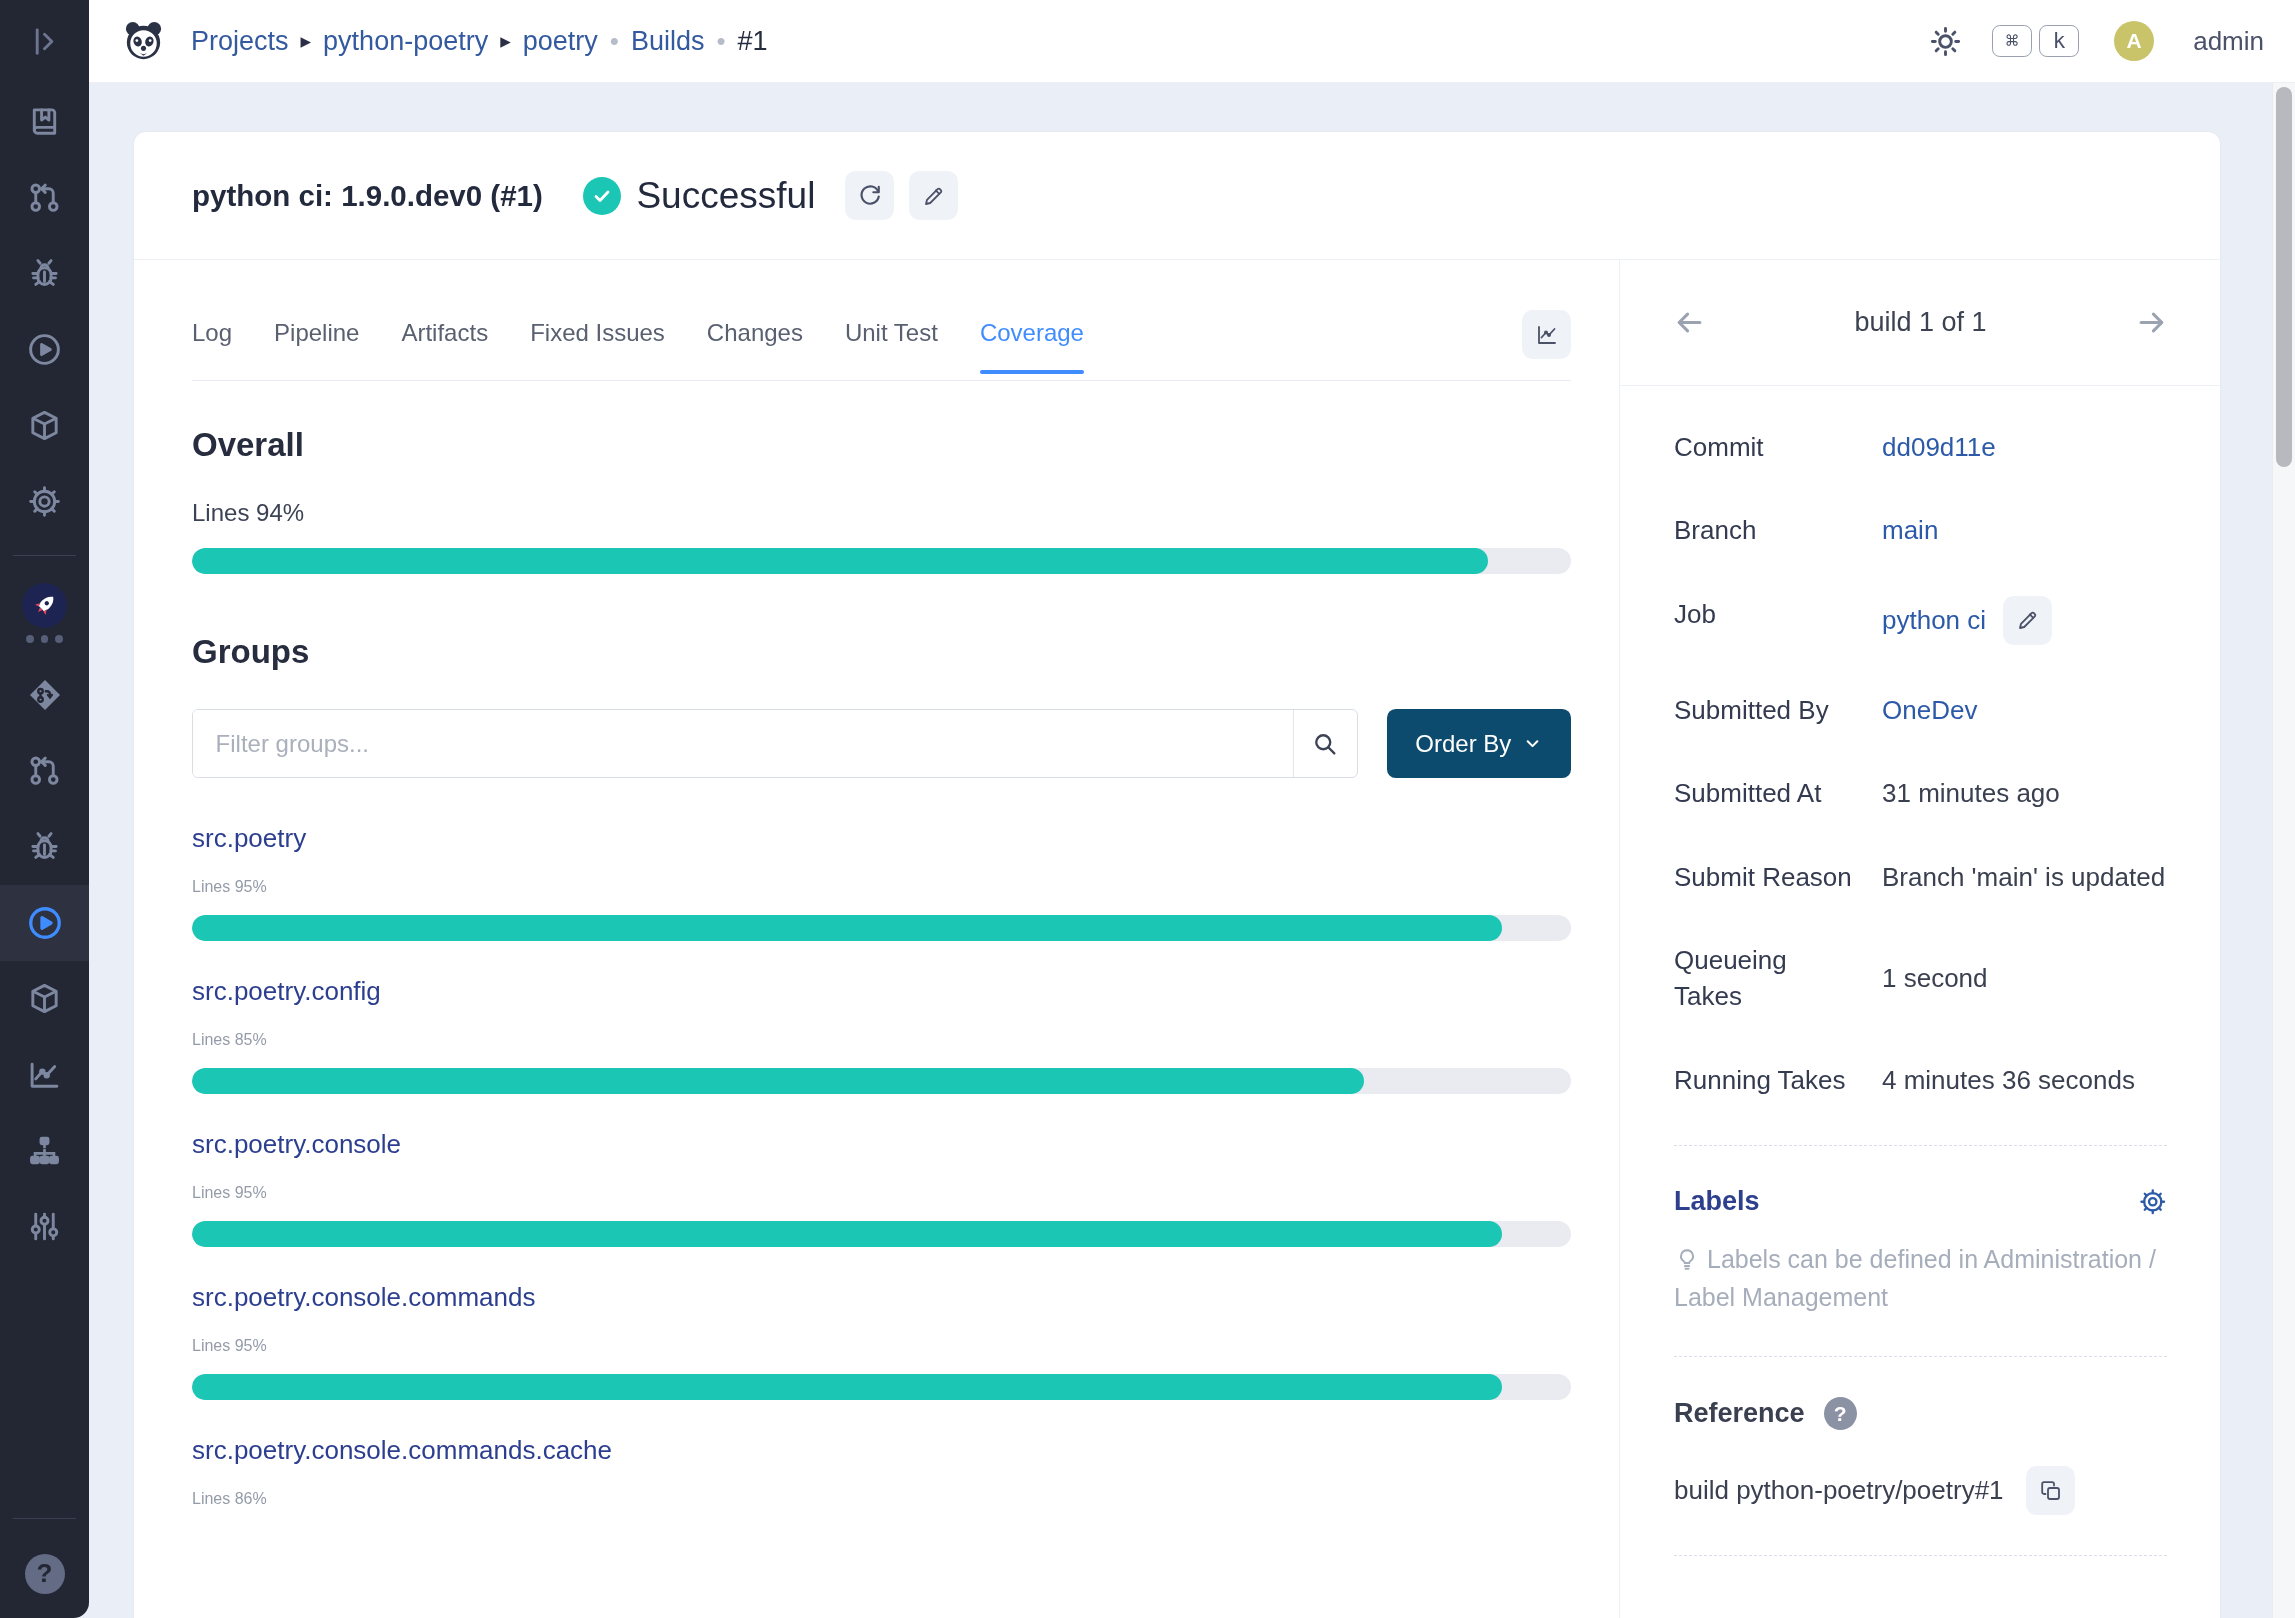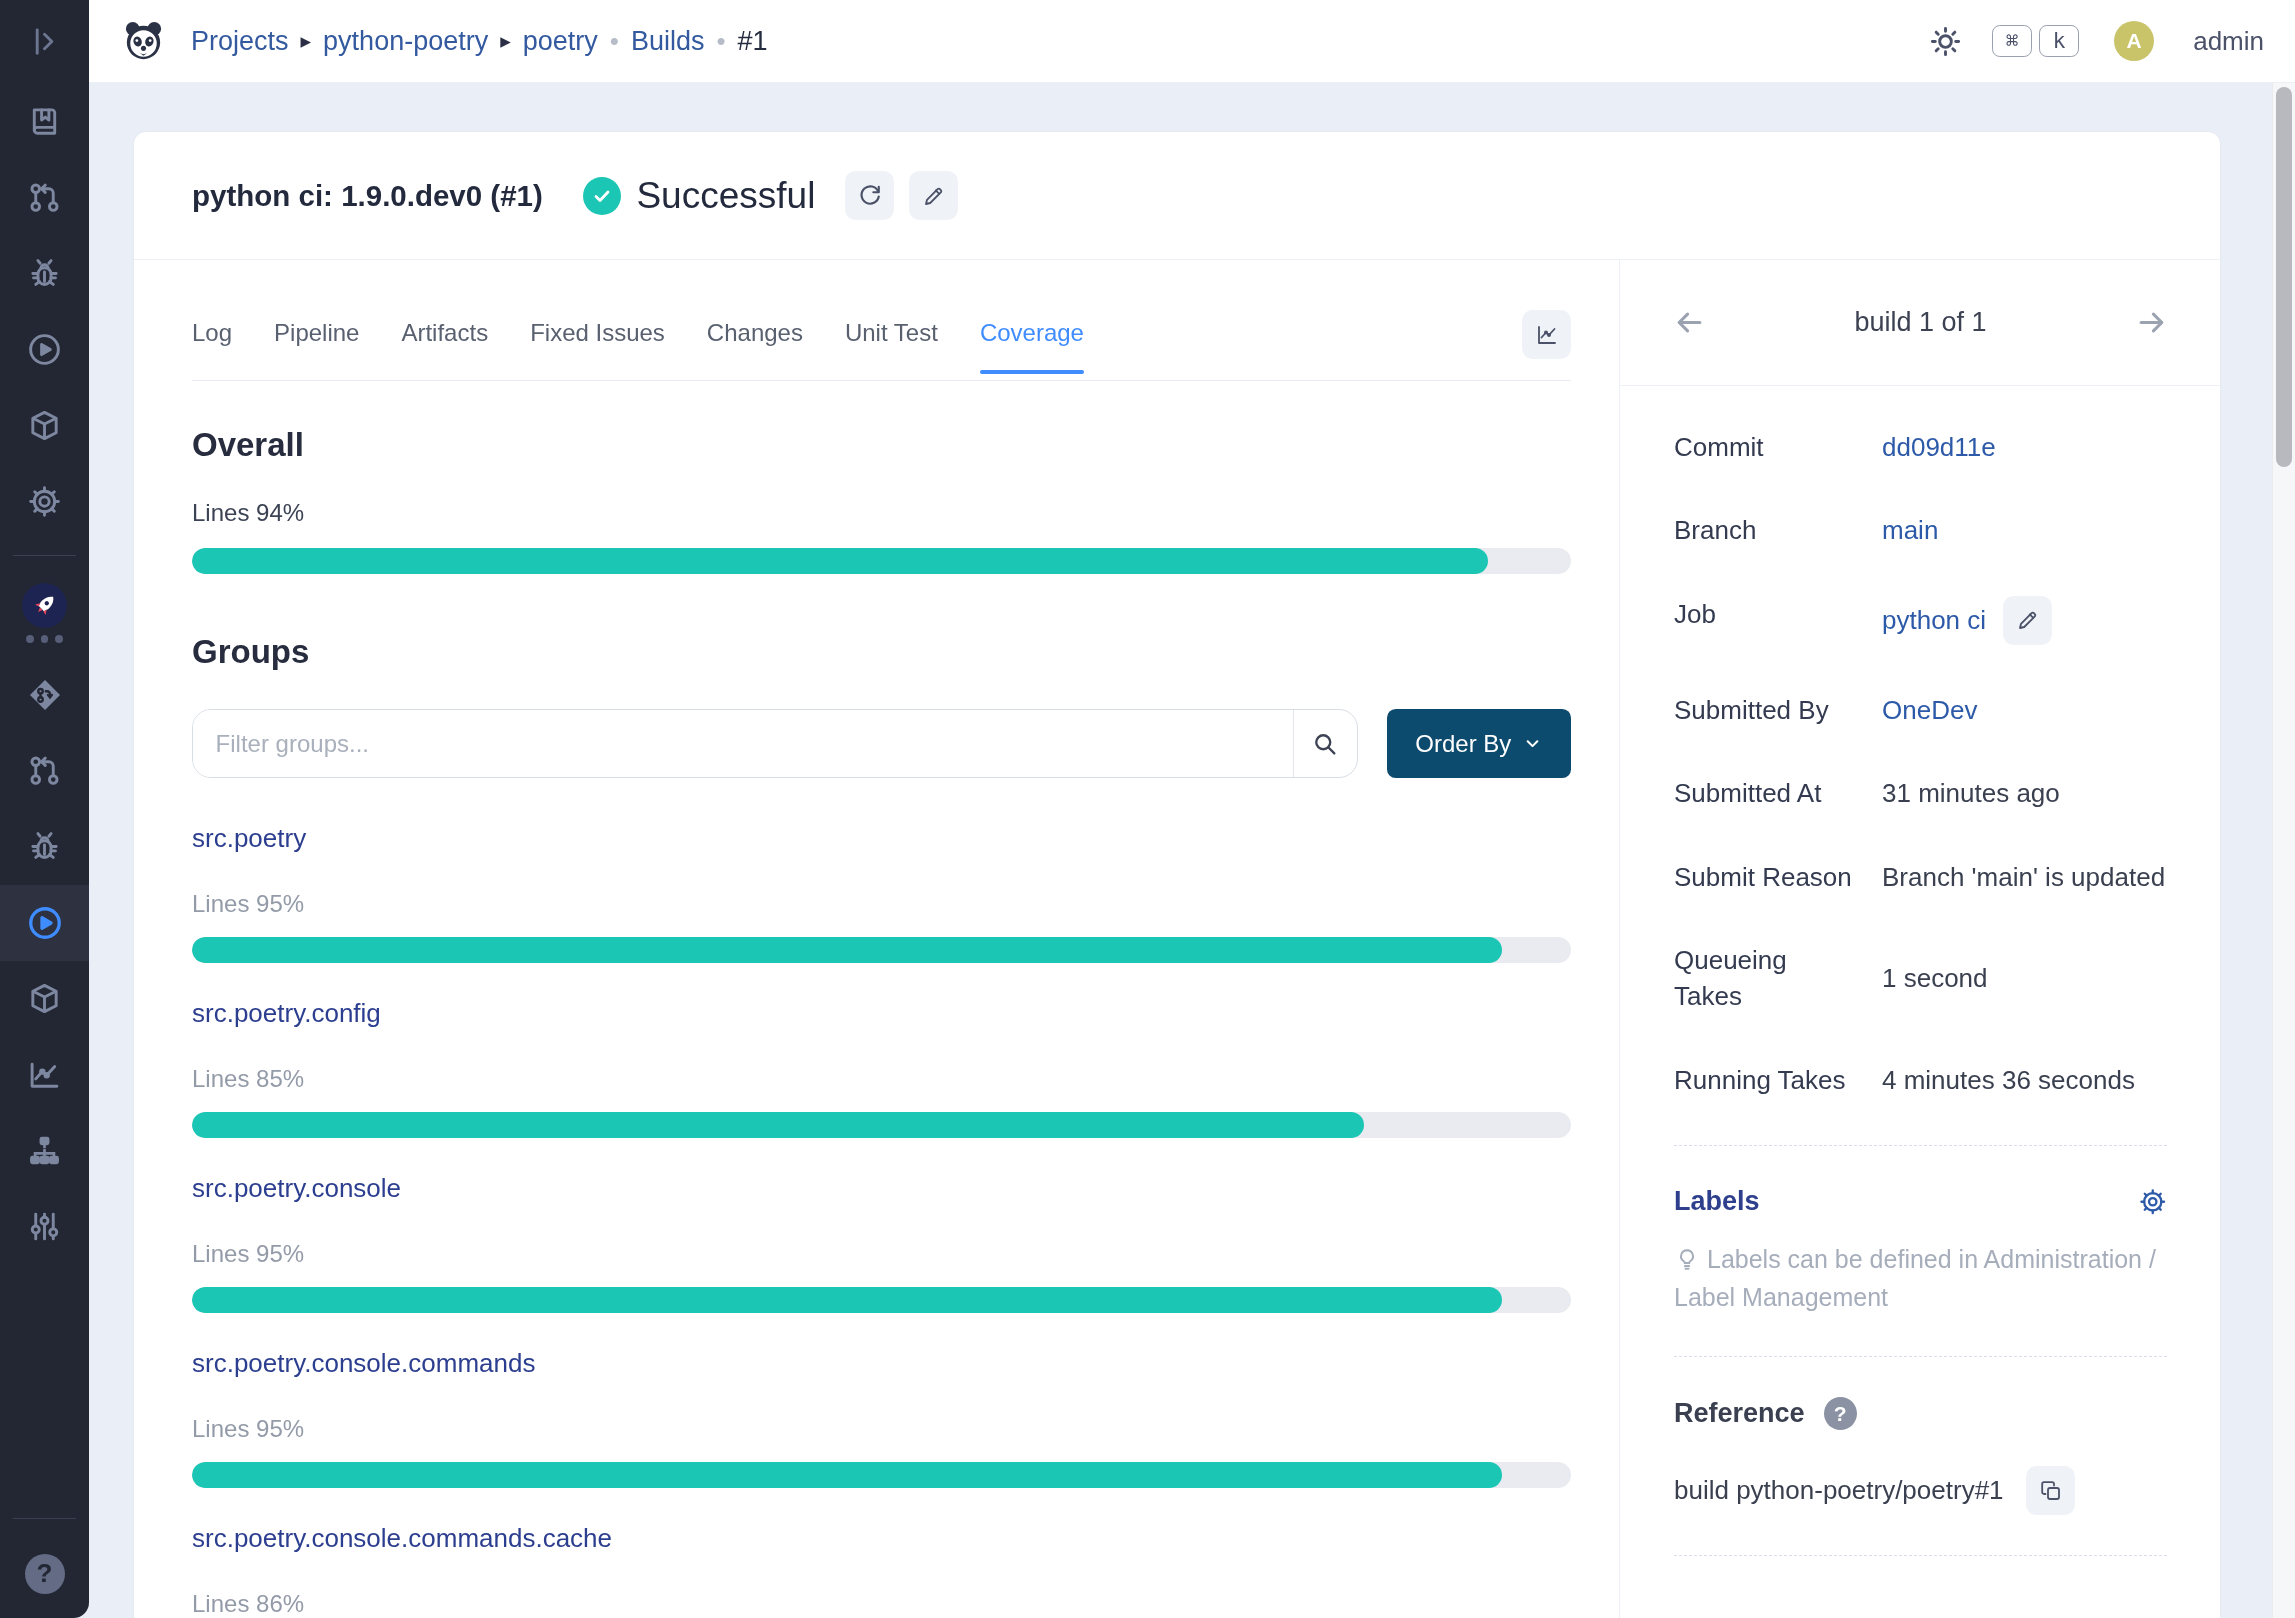--- a/index.html
+++ b/index.html
@@ -68,31 +68,31 @@
   .tab.active{color:var(--accent);}
   .tab.active::after{content:"";position:absolute;left:0;right:0;bottom:-24px;height:4.3px;background:var(--accent);border-radius:2.6px;}
   .tabs-grow{flex:1;}
 
   .sec-heading{font-size:33px;font-weight:bold;color:#272d3f;margin-top:45px;}
   .overall-metric{font-size:24px;color:#3c4354;margin-top:35px;}
   .bar{height:26px;border-radius:14px;background:#e9ebf0;margin-top:21px;overflow:hidden;}
   .bar-fill{height:100%;border-radius:14px;background:var(--teal);}
 
   .filter-row{display:flex;margin-top:38px;gap:29.5px;}
-  .filter-box{flex:1;height:69px;border:0.9px solid #d9dee6;border-radius:19px;background:#fff;display:flex;align-items:center;overflow:hidden;}
+  .filter-box{flex:1;height:69px;border:0.9px solid #d9dee6;border-radius:6px;background:#fff;display:flex;align-items:center;overflow:hidden;}
   .filter-box input{flex:1;border:none;outline:none;font-size:24px;padding:0 22.6px;color:#3c4354;height:100%;font-family:inherit;}
   .filter-box input::placeholder{color:#a9b0bc;}
   .search-btn{width:64px;height:100%;display:flex;align-items:center;justify-content:center;color:#3d4354;border-left:0.9px solid #e3e7ed;}
   .order-btn{width:184px;height:69px;background:#0c4a6e;border-radius:8.7px;color:#fff;font-size:24px;font-weight:500;
     display:flex;align-items:center;justify-content:center;gap:10.4px;}
 
   .group{margin-top:35px;}
   .group:first-child{margin-top:45px;}
   .group-name{font-size:26px;color:var(--group-link);font-weight:500;cursor:pointer;display:inline-block;}
-  .group-metric{font-size:24px;color:var(--text-gray);margin-top:36px;}
+  .group-metric{font-size:16px;color:var(--text-gray);margin-top:24px;}
   .group .bar{margin-top:19px;}
 
   
   .panel{width:602px;flex:none;border-left:0.9px solid #edf0f5;display:flex;flex-direction:column;}
   .panel-header{height:126px;flex:none;display:flex;align-items:center;justify-content:space-between;
     padding:0 54px;border-bottom:0.9px solid #edf0f5;gap:16px;}
   .pager-title{font-size:27px;color:#3c4252;}
   .pager-arrow{color:#9ba2b0;}
   .panel-body{padding:43px 54px 0;}
   .frow{display:flex;align-items:center;margin-bottom:47px;}

